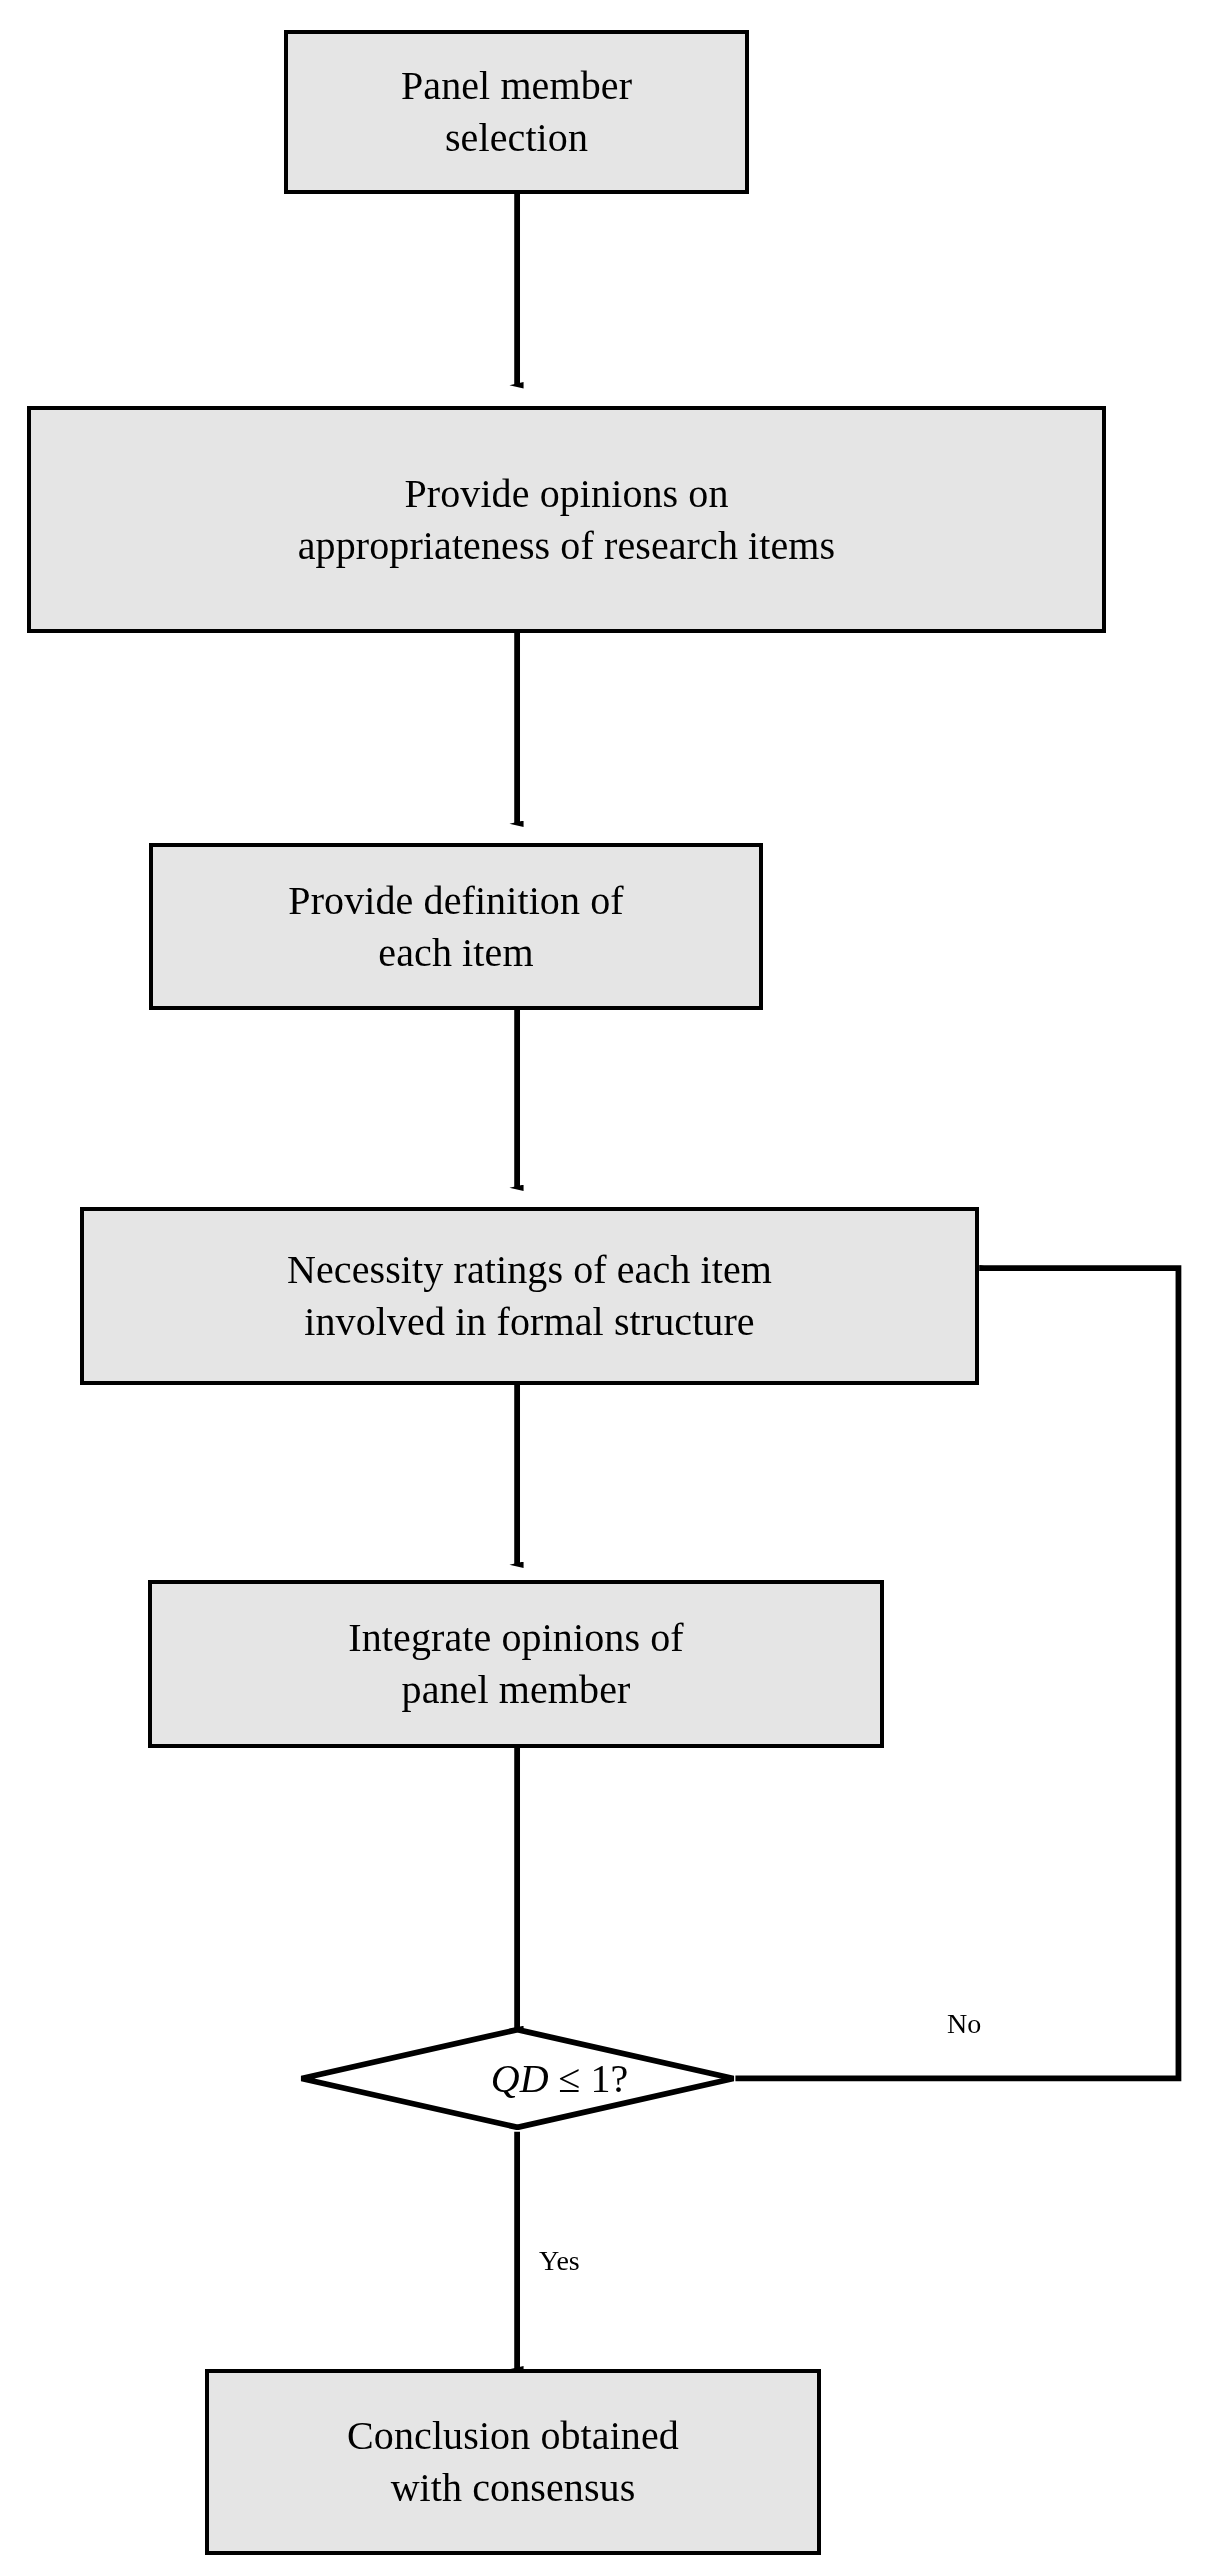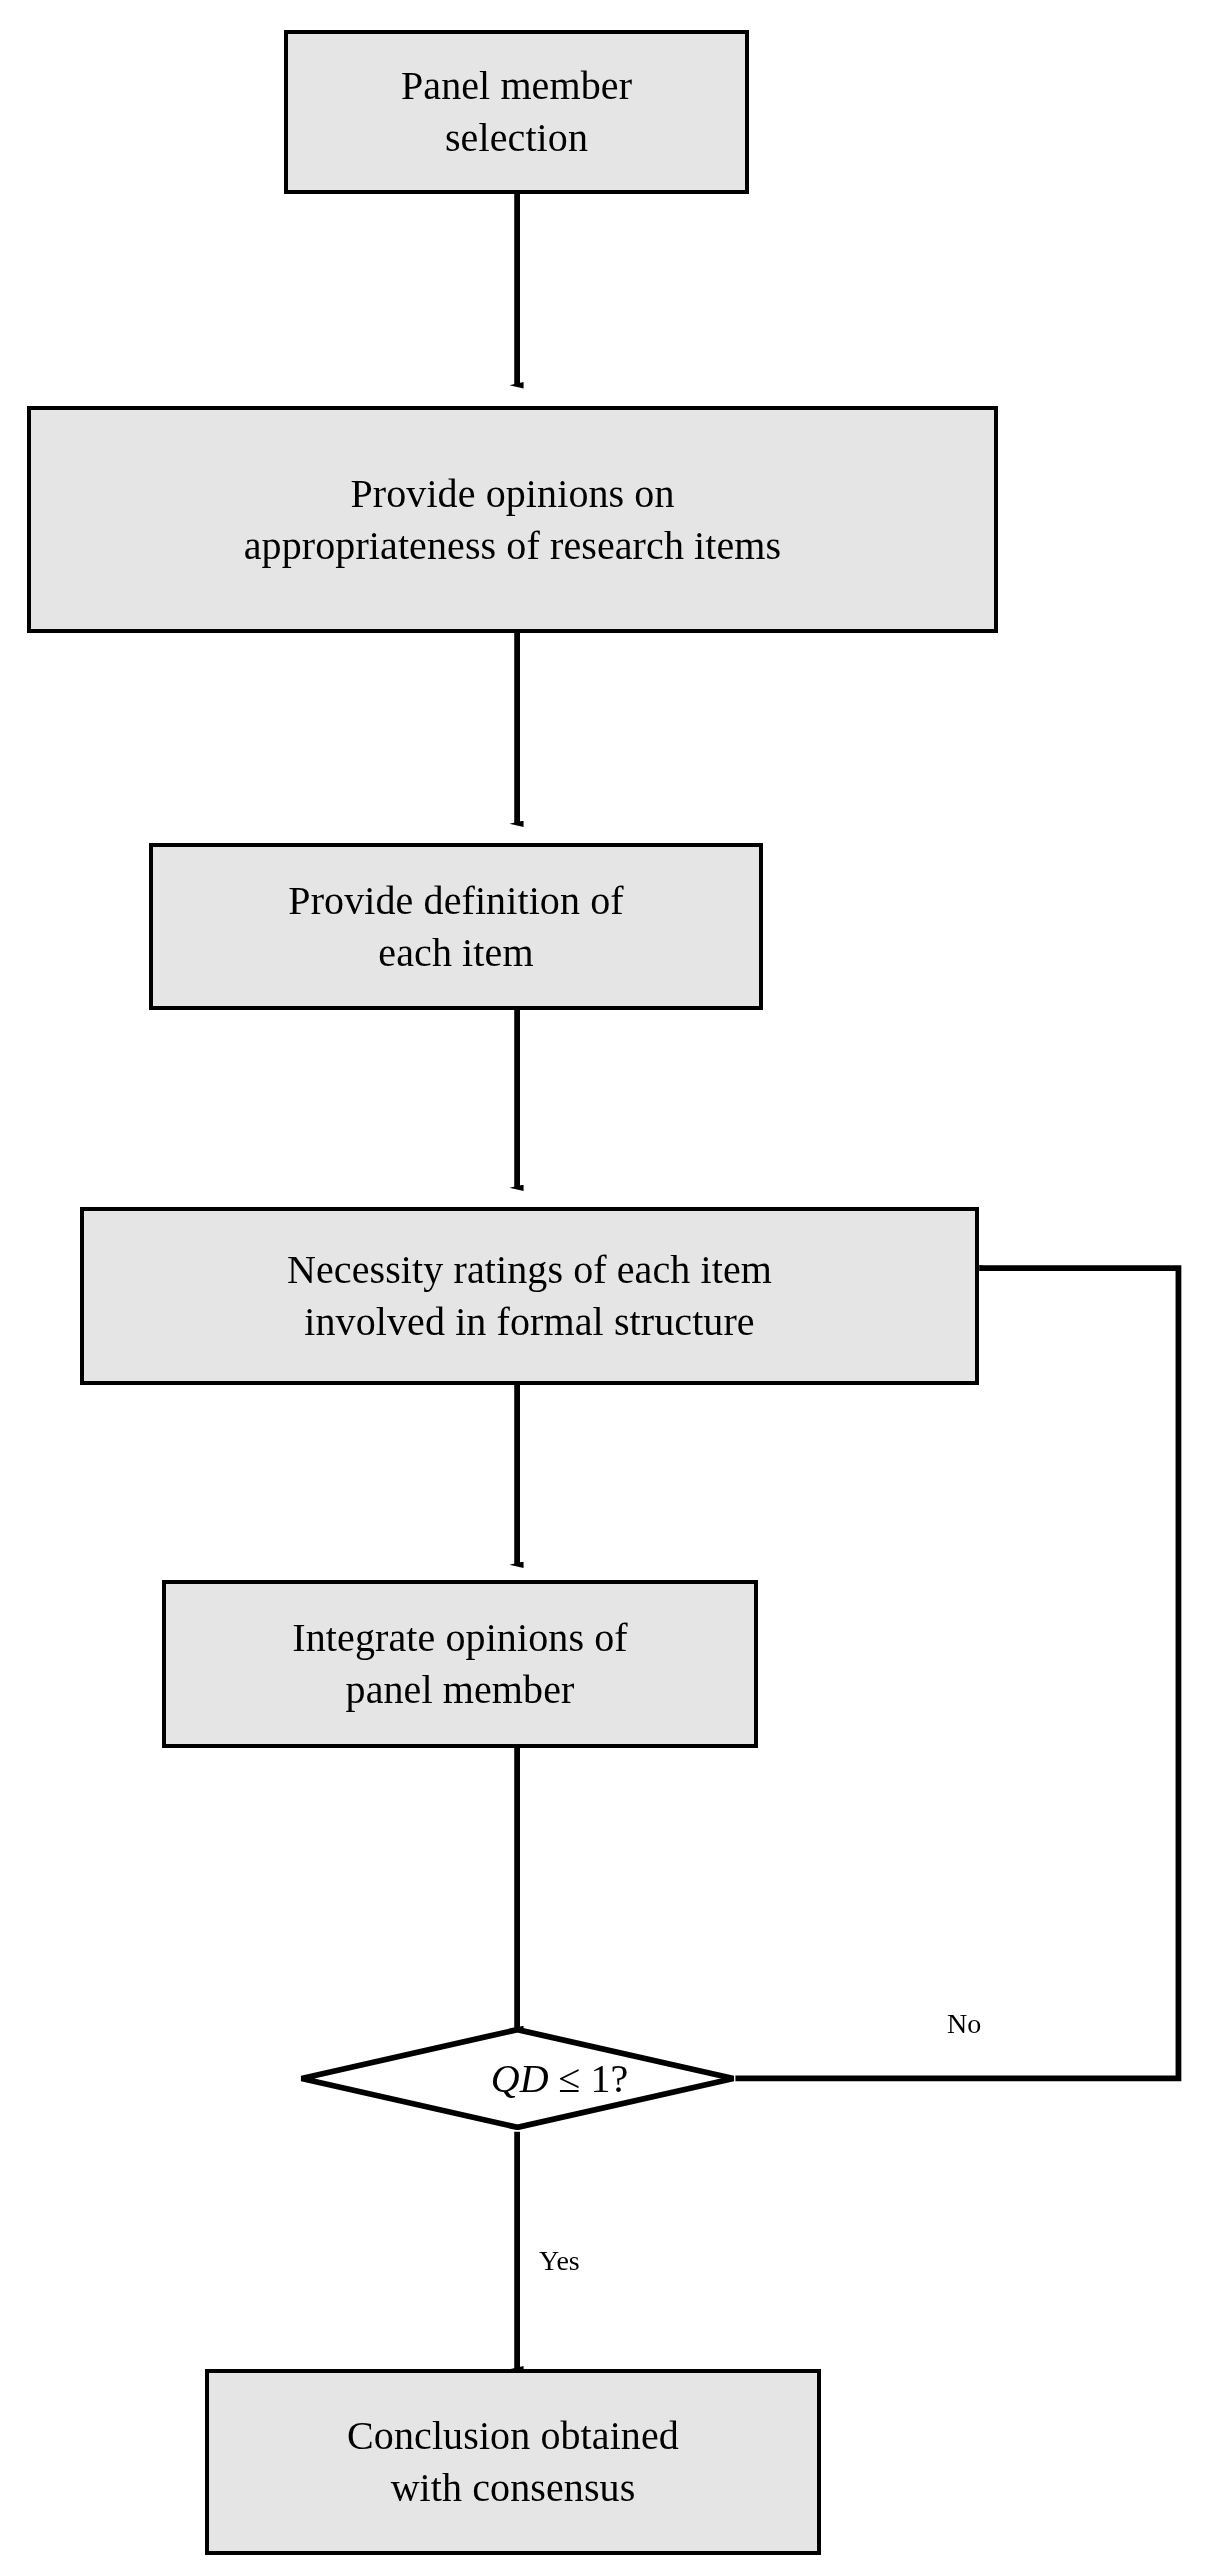--- a/index.html
+++ b/index.html
@@ -110,36 +110,36 @@
     <g>
       <path d="M1145,3237 L1835,3237 L1835,1975 L1525,1975" fill="none" stroke="#000000" stroke-width="9" marker-end="url(#arrowLeft)"></path>
     </g>
   </svg>
 
   <div class="node-box" style="left:284px; top:30px; width:465px; height:164px;">
     <span class="node-line">Panel member</span>
     <span class="node-line">selection</span>
   </div>
 
-  <div class="node-box" style="left:27px; top:406px; width:971px; height:227px;">
+  <div class="node-box" style="left:27px; top:406px; width:1079px; height:227px;">
     <span class="node-line">Provide opinions on</span>
     <span class="node-line">appropriateness of research items</span>
   </div>
 
   <div class="node-box" style="left:149px; top:843px; width:614px; height:167px;">
     <span class="node-line">Provide definition of</span>
     <span class="node-line">each item</span>
   </div>
 
   <div class="node-box" style="left:80px; top:1207px; width:899px; height:178px;">
     <span class="node-line">Necessity ratings of each item</span>
     <span class="node-line">involved in formal structure</span>
   </div>
 
-  <div class="node-box" style="left:162px; top:1580px; width:596px; height:168px;">
+  <div class="node-box" style="left:148px; top:1580px; width:736px; height:168px;">
     <span class="node-line">Integrate opinions of</span>
     <span class="node-line">panel member</span>
   </div>
 
   <div class="diamond-wrap" style="left:299px; top:2027px; width:437px; height:103px;">
     <svg width="437" height="103" viewBox="0 0 680 160" style="position:absolute; left:0; top:0;">
       <polygon points="340,4 676,80 340,156 4,80" fill="#ffffff" stroke="#000000" stroke-width="9"></polygon>
     </svg>
     <span class="diamond-text">
       <span class="var">QD</span><span> ≤ 1?</span>

